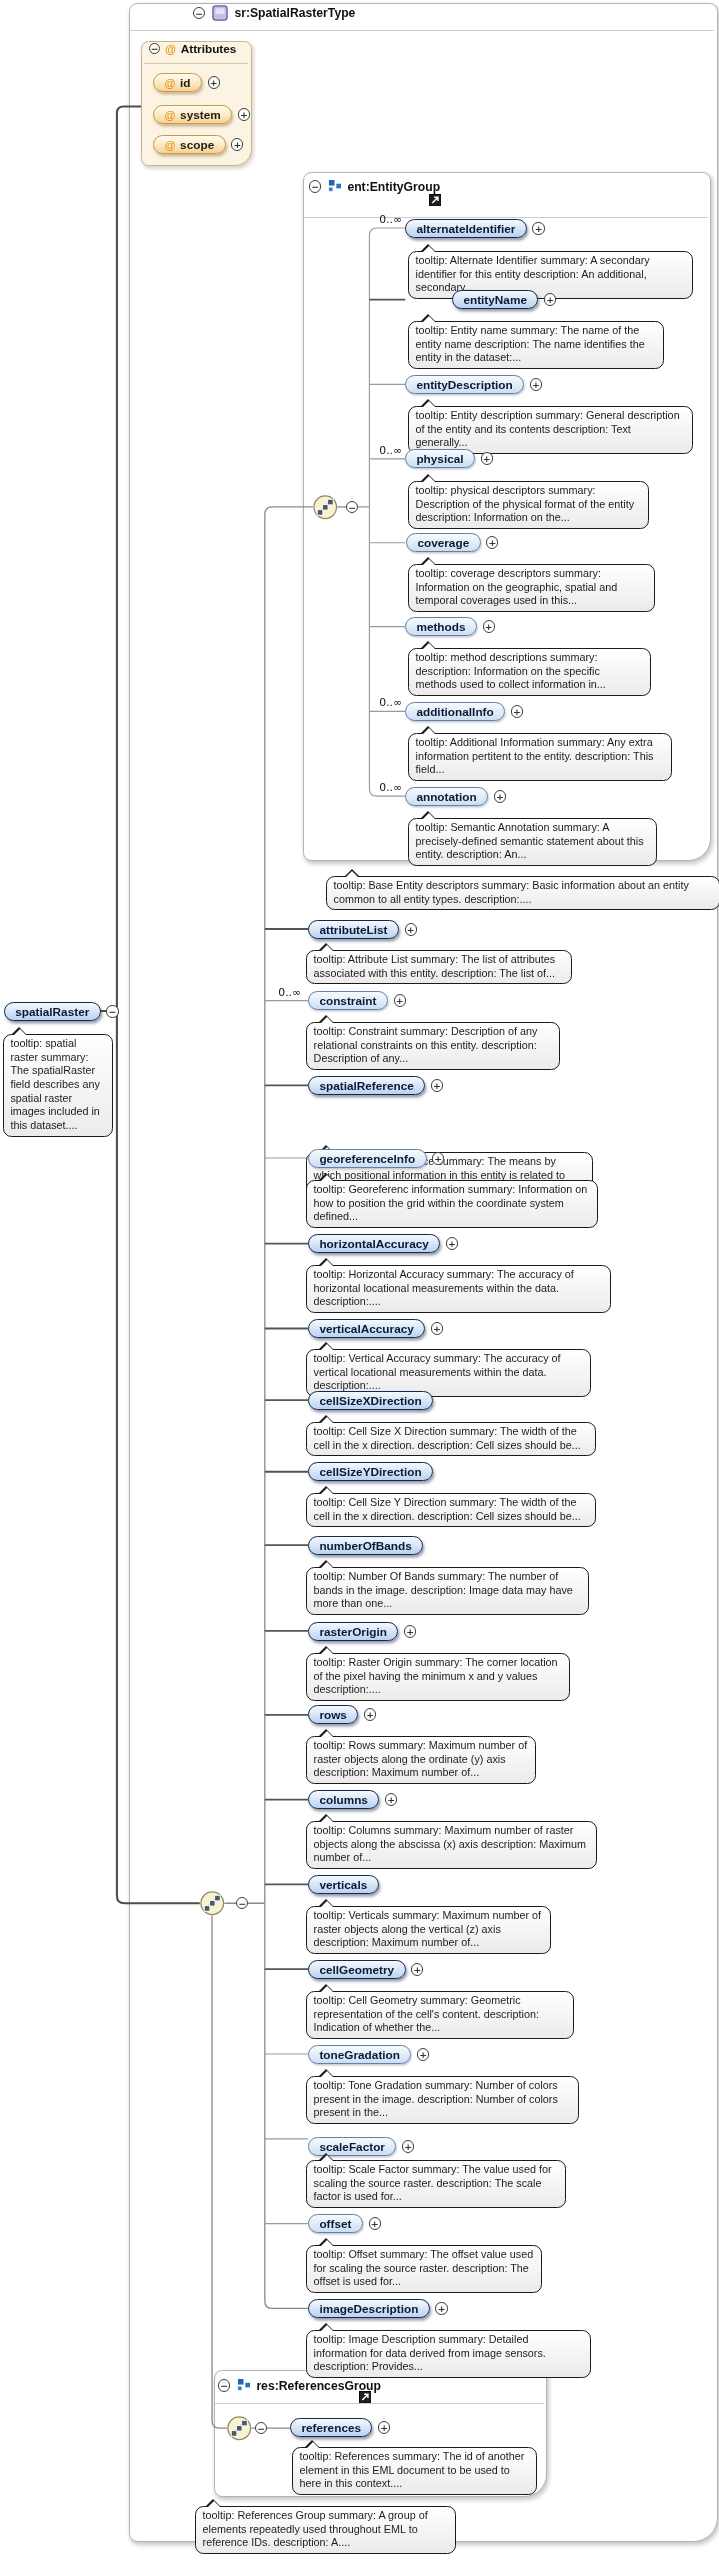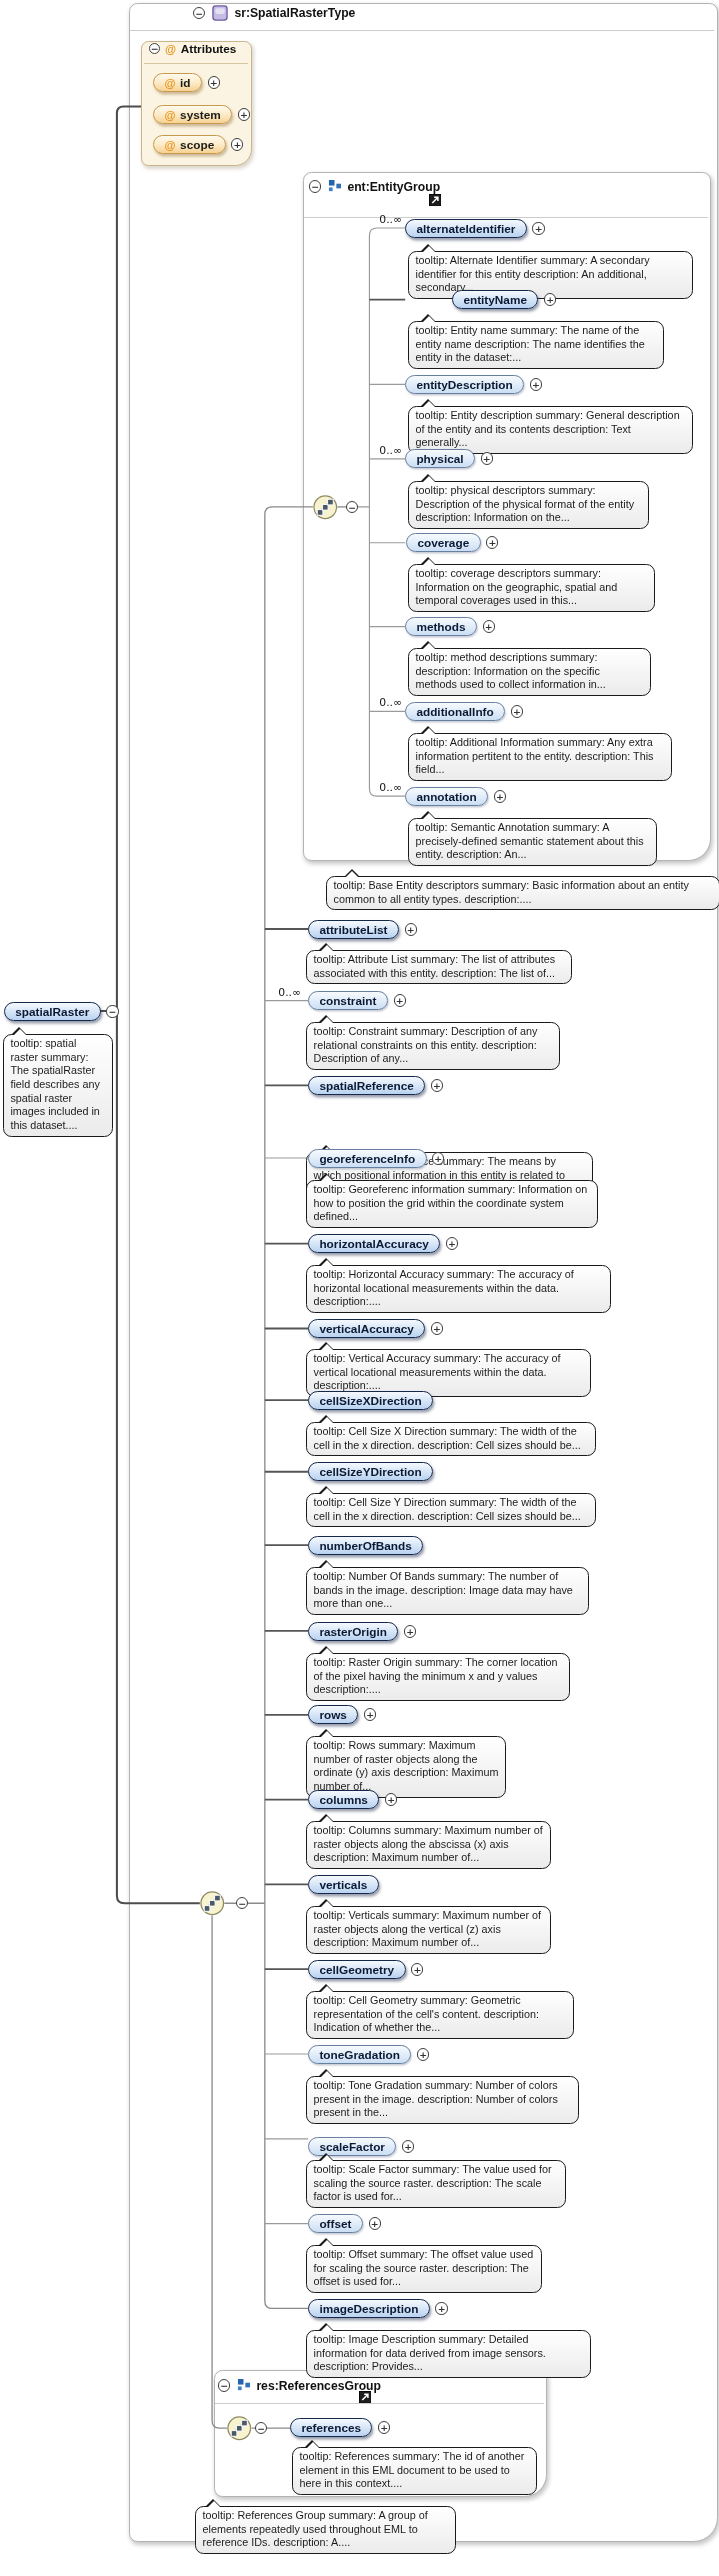--- a/index.html
+++ b/index.html
@@ -243,26 +243,26 @@
       <div class="tip" style="left: 306px; top: 1567px; width: 283px;">tooltip: Number Of Bands summary: The number of bands in the image. description: Image data may have more than one...</div>
       <div class="row" style="left: 308px; top: 1622px;">
         <span class="pill">rasterOrigin</span>
         <span class="pm">+</span>
       </div>
       <div class="tip" style="left: 306px; top: 1653px; width: 264px;">tooltip: Raster Origin summary: The corner location of the pixel having the minimum x and y values description:....</div>
       <div class="row" style="left: 308px; top: 1705px;">
         <span class="pill">rows</span>
         <span class="pm">+</span>
       </div>
-      <div class="tip" style="left: 306px; top: 1736px; width: 200px;">tooltip: Rows summary: Maximum number of raster objects along the ordinate (y) axis description: Maximum number of...</div>
+      <div class="tip" style="left: 306px; top: 1736px; width: 230px;">tooltip: Rows summary: Maximum number of raster objects along the ordinate (y) axis description: Maximum number of...</div>
       <div class="row" style="left: 308px; top: 1790px;">
         <span class="pill">columns</span>
         <span class="pm">+</span>
       </div>
-      <div class="tip" style="left: 306px; top: 1821px; width: 245px;">tooltip: Columns summary: Maximum number of raster objects along the abscissa (x) axis description: Maximum number of...</div>
+      <div class="tip" style="left: 306px; top: 1821px; width: 291px;">tooltip: Columns summary: Maximum number of raster objects along the abscissa (x) axis description: Maximum number of...</div>
       <div class="row" style="left: 308px; top: 1875px;">
         <span class="pill">verticals</span>
       </div>
       <div class="tip" style="left: 306px; top: 1906px; width: 245px;">tooltip: Verticals summary: Maximum number of raster objects along the vertical (z) axis description: Maximum number of...</div>
       <div class="row" style="left: 308px; top: 1960px;">
         <span class="pill">cellGeometry</span>
         <span class="pm">+</span>
       </div>
       <div class="tip" style="left: 306px; top: 1991px; width: 268px;">tooltip: Cell Geometry summary: Geometric representation of the cell's content. description: Indication of whether the...</div>
       <div class="row" style="left: 308px; top: 2045px;">

